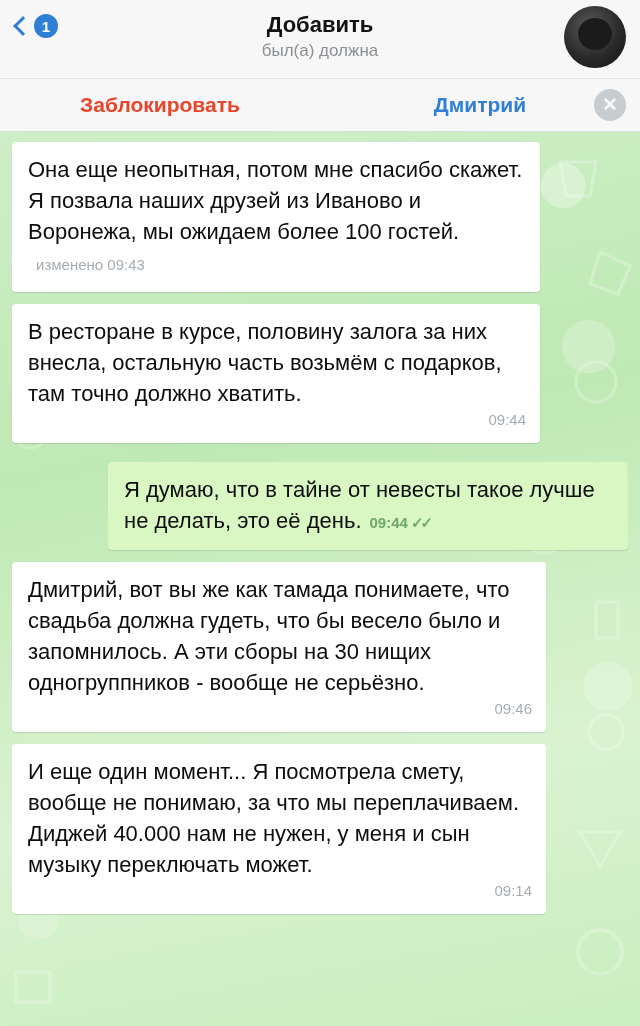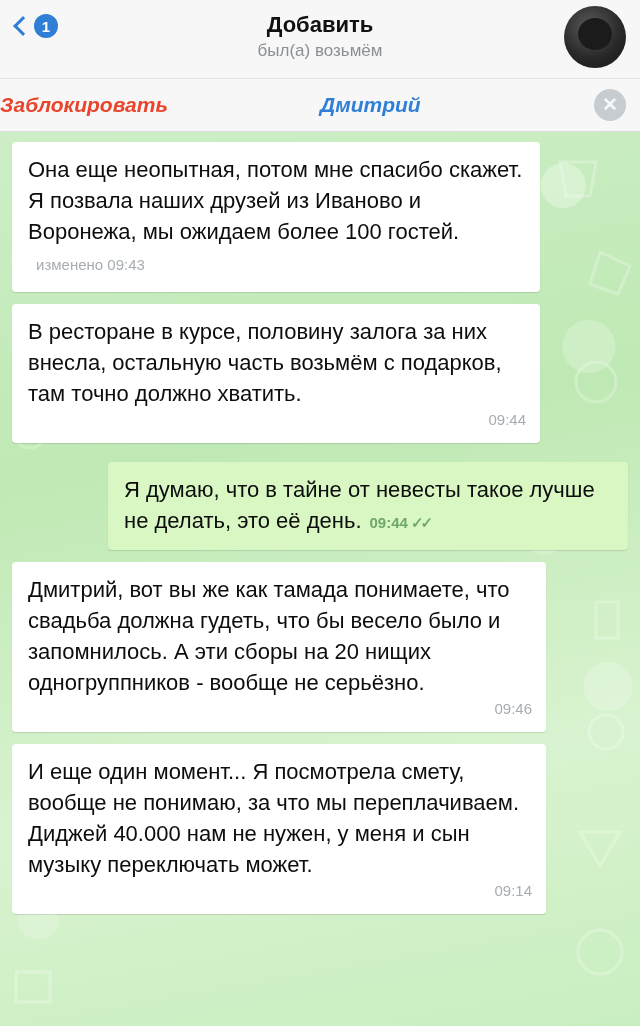--- a/index.html
+++ b/index.html
@@ -111,23 +111,23 @@
   .actionbar {
     position: relative;
     height: 52px;
     background: #f7f7f7;
     border-bottom: 1px solid #dcdcdc;
     display: flex;
     align-items: center;
   }
   .act-block {
     flex: 1;
+    text-align: center;
     font-size: 21px;
     font-weight: bold;
-    font-style: italic;
   }
   .act-block.block { color: #e8452c; }
   .act-block.add { color: #2f7fd6; }
   .close-btn {
     position: absolute;
     right: 14px;
     top: 10px;
     width: 32px;
     height: 32px;
     border-radius: 50%;
@@ -207,21 +207,21 @@
 
 <div class="screen">
 
   <div class="header">
     <div class="back-area">
       <div class="chevron"></div>
       <div class="unread-badge">1</div>
     </div>
     <div class="title-block">
       <div class="chat-title">Добавить</div>
-      <div class="chat-sub">был(а) возьмём</div>
+      <div class="chat-sub">был(а) должна</div>
     </div>
     <div class="avatar"></div>
   </div>
 
   <div class="actionbar">
     <div class="act-block block">Заблокировать</div>
     <div class="act-block add">Дмитрий</div>
     <div class="close-btn">✕</div>
   </div>
 
@@ -258,21 +258,21 @@
     </div>
 
     <div class="row out">
       <div class="bubble out" style="max-width:520px;margin-top:7px;">
         <span class="text">Я думаю, что в тайне от невесты такое лучше не делать, это её день.</span><span class="meta out"><span>09:44</span><span class="ticks">✓✓</span></span>
       </div>
     </div>
 
     <div class="row in">
       <div class="bubble in" style="max-width:534px;padding-bottom:34px;">
-        <span class="text">Дмитрий, вот вы же как тамада понимаете, что свадьба должна гудеть, что бы весело было и запомнилось. А эти сборы на 20 нищих одногруппников - вообще не серьёзно.</span>
+        <span class="text">Дмитрий, вот вы же как тамада понимаете, что свадьба должна гудеть, что бы весело было и запомнилось. А эти сборы на 30 нищих одногруппников - вообще не серьёзно.</span>
         <span class="meta-float">09:46</span>
       </div>
     </div>
 
     <div class="row in">
       <div class="bubble in" style="max-width:534px;padding-bottom:34px;">
         <span class="text">И еще один момент... Я посмотрела смету, вообще не понимаю, за что мы переплачиваем. Диджей 40.000 нам не нужен, у меня и сын музыку переключать может.</span>
         <span class="meta-float">09:14</span>
       </div>
     </div>

